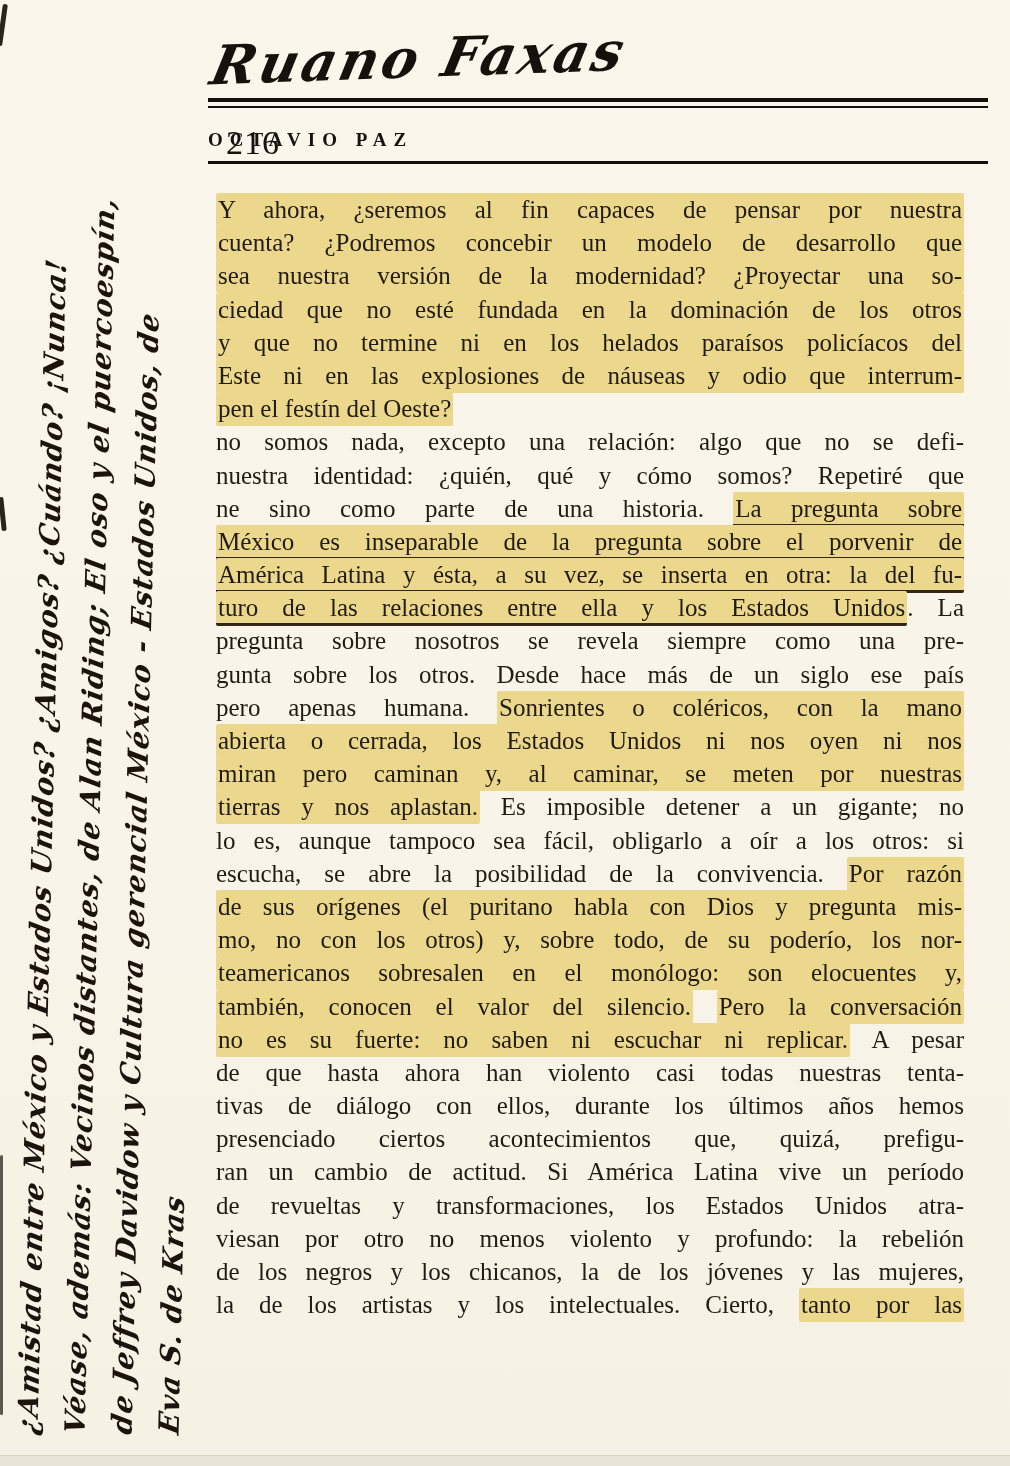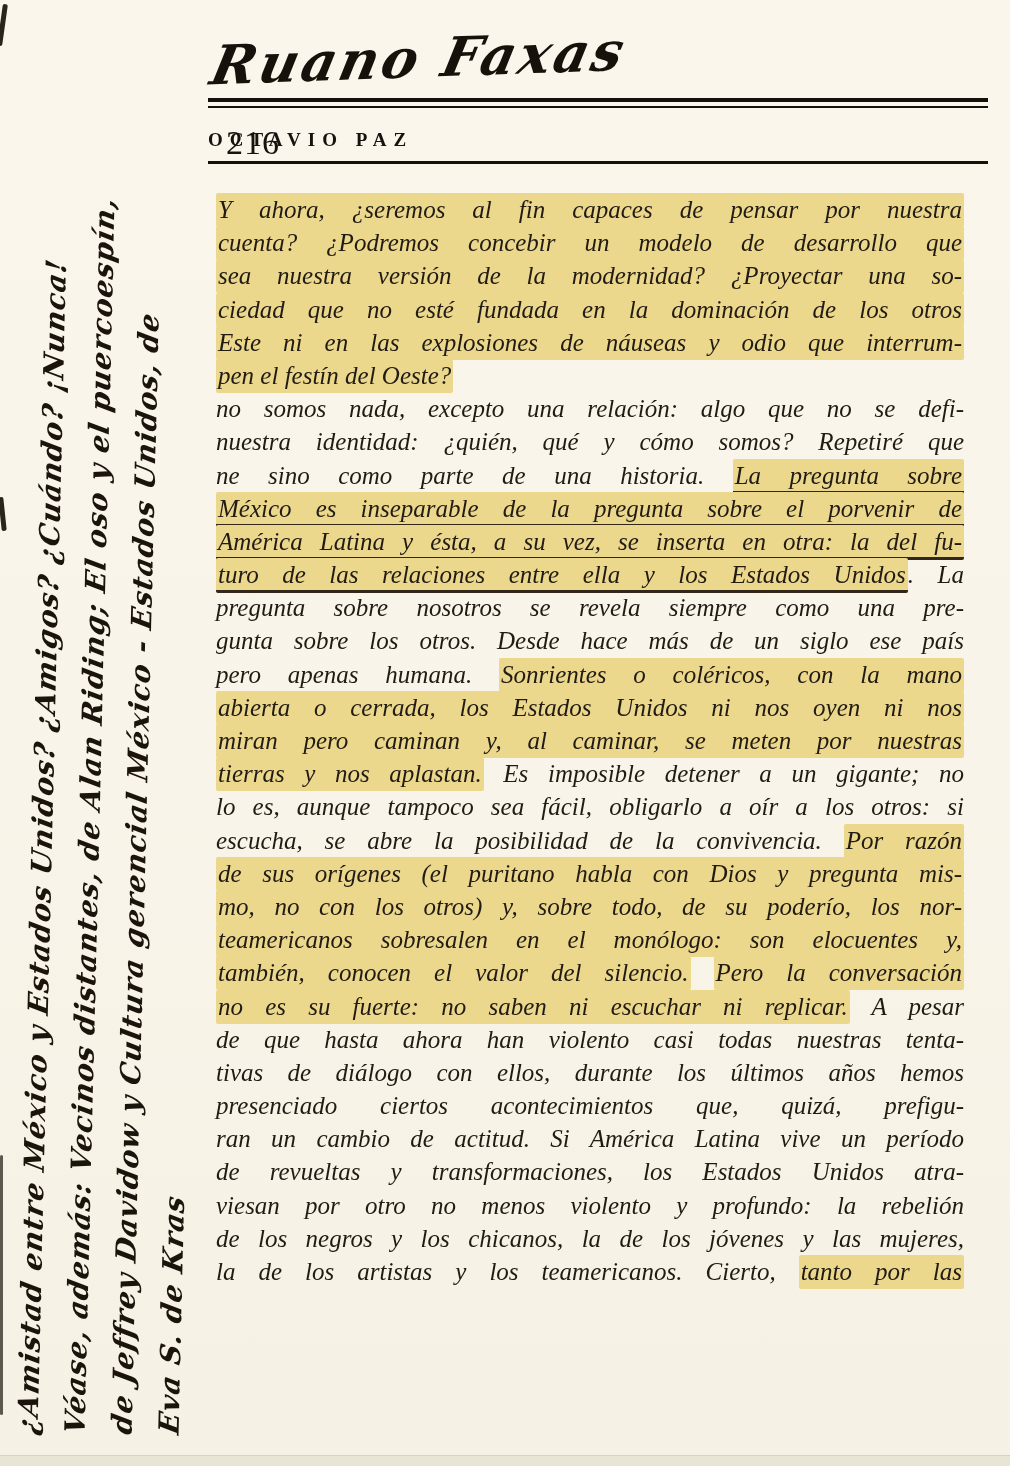--- a/index.html
+++ b/index.html
@@ -107,21 +107,20 @@
 
   
   .body-text {
     position: absolute;
     left: 216px;
     top: 193px;
     width: 748px;
     font-size: 25px;
     line-height: 33.2px;
     color: var(--ink);
-    font-style: italic;
   }
   .line {
     height: 33.2px;
     text-align: justify;
     text-align-last: justify;
     -moz-text-align-last: justify;
     white-space: normal;
   }
   .line.last { text-align-last: left; -moz-text-align-last: left; }
   .line.indent { text-indent: 36px; }
@@ -178,20 +177,21 @@
     <span class="header-title">OCTAVIO PAZ</span>
   </div>
 
   <div class="rule-single"></div>
 
   <div class="body-text">
       <div class="line"><span class="seg hl">Y ahora, ¿seremos al fin capaces de pensar por nuestra</span></div>
       <div class="line"><span class="seg hl">cuenta? ¿Podremos concebir un modelo de desarrollo que</span></div>
       <div class="line"><span class="seg hl">sea nuestra versión de la modernidad? ¿Proyectar una so-</span></div>
       <div class="line"><span class="seg hl">ciedad que no esté fundada en la dominación de los otros</span></div>
+      <div class="line"><span class="seg hl">y que no termine ni en los helados paraísos policíacos del</span></div>
       <div class="line"><span class="seg hl">Este ni en las explosiones de náuseas y odio que interrum-</span></div>
       <div class="line last"><span class="seg hl">pen el festín del Oeste?</span></div>
       <div class="line"><span class="seg">no somos nada, excepto una relación: algo que no se defi-</span></div>
       <div class="line"><span class="seg">nuestra identidad: ¿quién, qué y cómo somos? Repetiré que</span></div>
       <div class="line"><span class="seg">ne sino como parte de una historia. </span><span class="seg hl ul">La pregunta sobre</span></div>
       <div class="line"><span class="seg hl ul">México es inseparable de la pregunta sobre el porvenir de</span></div>
       <div class="line"><span class="seg hl ul">América Latina y ésta, a su vez, se inserta en otra: la del fu-</span></div>
       <div class="line"><span class="seg hl ul">turo de las relaciones entre ella y los Estados Unidos</span><span class="seg">. La</span></div>
       <div class="line"><span class="seg">pregunta sobre nosotros se revela siempre como una pre-</span></div>
       <div class="line"><span class="seg">gunta sobre los otros. Desde hace más de un siglo ese país</span></div>
@@ -206,21 +206,21 @@
       <div class="line"><span class="seg hl">teamericanos sobresalen en el monólogo: son elocuentes y,</span></div>
       <div class="line"><span class="seg hl">también, conocen el valor del silencio.</span><span class="seg"> </span><span class="seg hl">Pero la conversación</span></div>
       <div class="line"><span class="seg hl">no es su fuerte: no saben ni escuchar ni replicar.</span><span class="seg"> A pesar</span></div>
       <div class="line"><span class="seg">de que hasta ahora han violento casi todas nuestras tenta-</span></div>
       <div class="line"><span class="seg">tivas de diálogo con ellos, durante los últimos años hemos</span></div>
       <div class="line"><span class="seg">presenciado ciertos acontecimientos que, quizá, prefigu-</span></div>
       <div class="line"><span class="seg">ran un cambio de actitud. Si América Latina vive un período</span></div>
       <div class="line"><span class="seg">de revueltas y transformaciones, los Estados Unidos atra-</span></div>
       <div class="line"><span class="seg">viesan por otro no menos violento y profundo: la rebelión</span></div>
       <div class="line"><span class="seg">de los negros y los chicanos, la de los jóvenes y las mujeres,</span></div>
-      <div class="line"><span class="seg">la de los artistas y los teamericanos. Cierto, </span><span class="seg hl">tanto por las</span></div>
+      <div class="line"><span class="seg">la de los artistas y los intelectuales. Cierto, </span><span class="seg hl">tanto por las</span></div>
     </div>
 
   <div class="edge-mark m1"></div>
   <div class="edge-mark m2"></div>
   <div class="edge-mark m3"></div>
   <div class="bottom-edge"></div>
 
 </div>
 
 </body></html>

